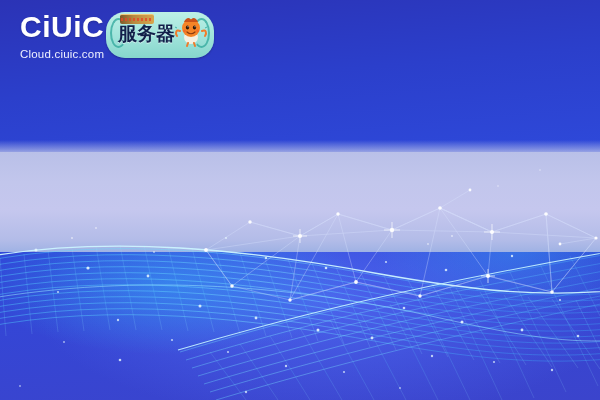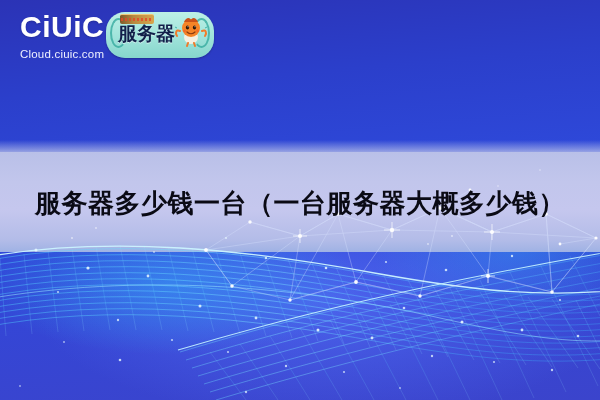--- a/index.html
+++ b/index.html
@@ -404,15 +404,14 @@
         <path d="M20,28 L21,31" stroke="#f07b2a" stroke-width="2" stroke-linecap="round"></path>
 
         <g stroke="#2aa79b" stroke-width="1" opacity="0.8">
           <path d="M1,12 L3,13"></path>
             <path d="M33,12 L31,13"></path>
         </g>
       </svg>
     </div>
   </div>
 
-  <div class="headline">服务器多少钱一台（一台服务器大概多少钱）</div>
 
 </div>
 
 </body></html>

